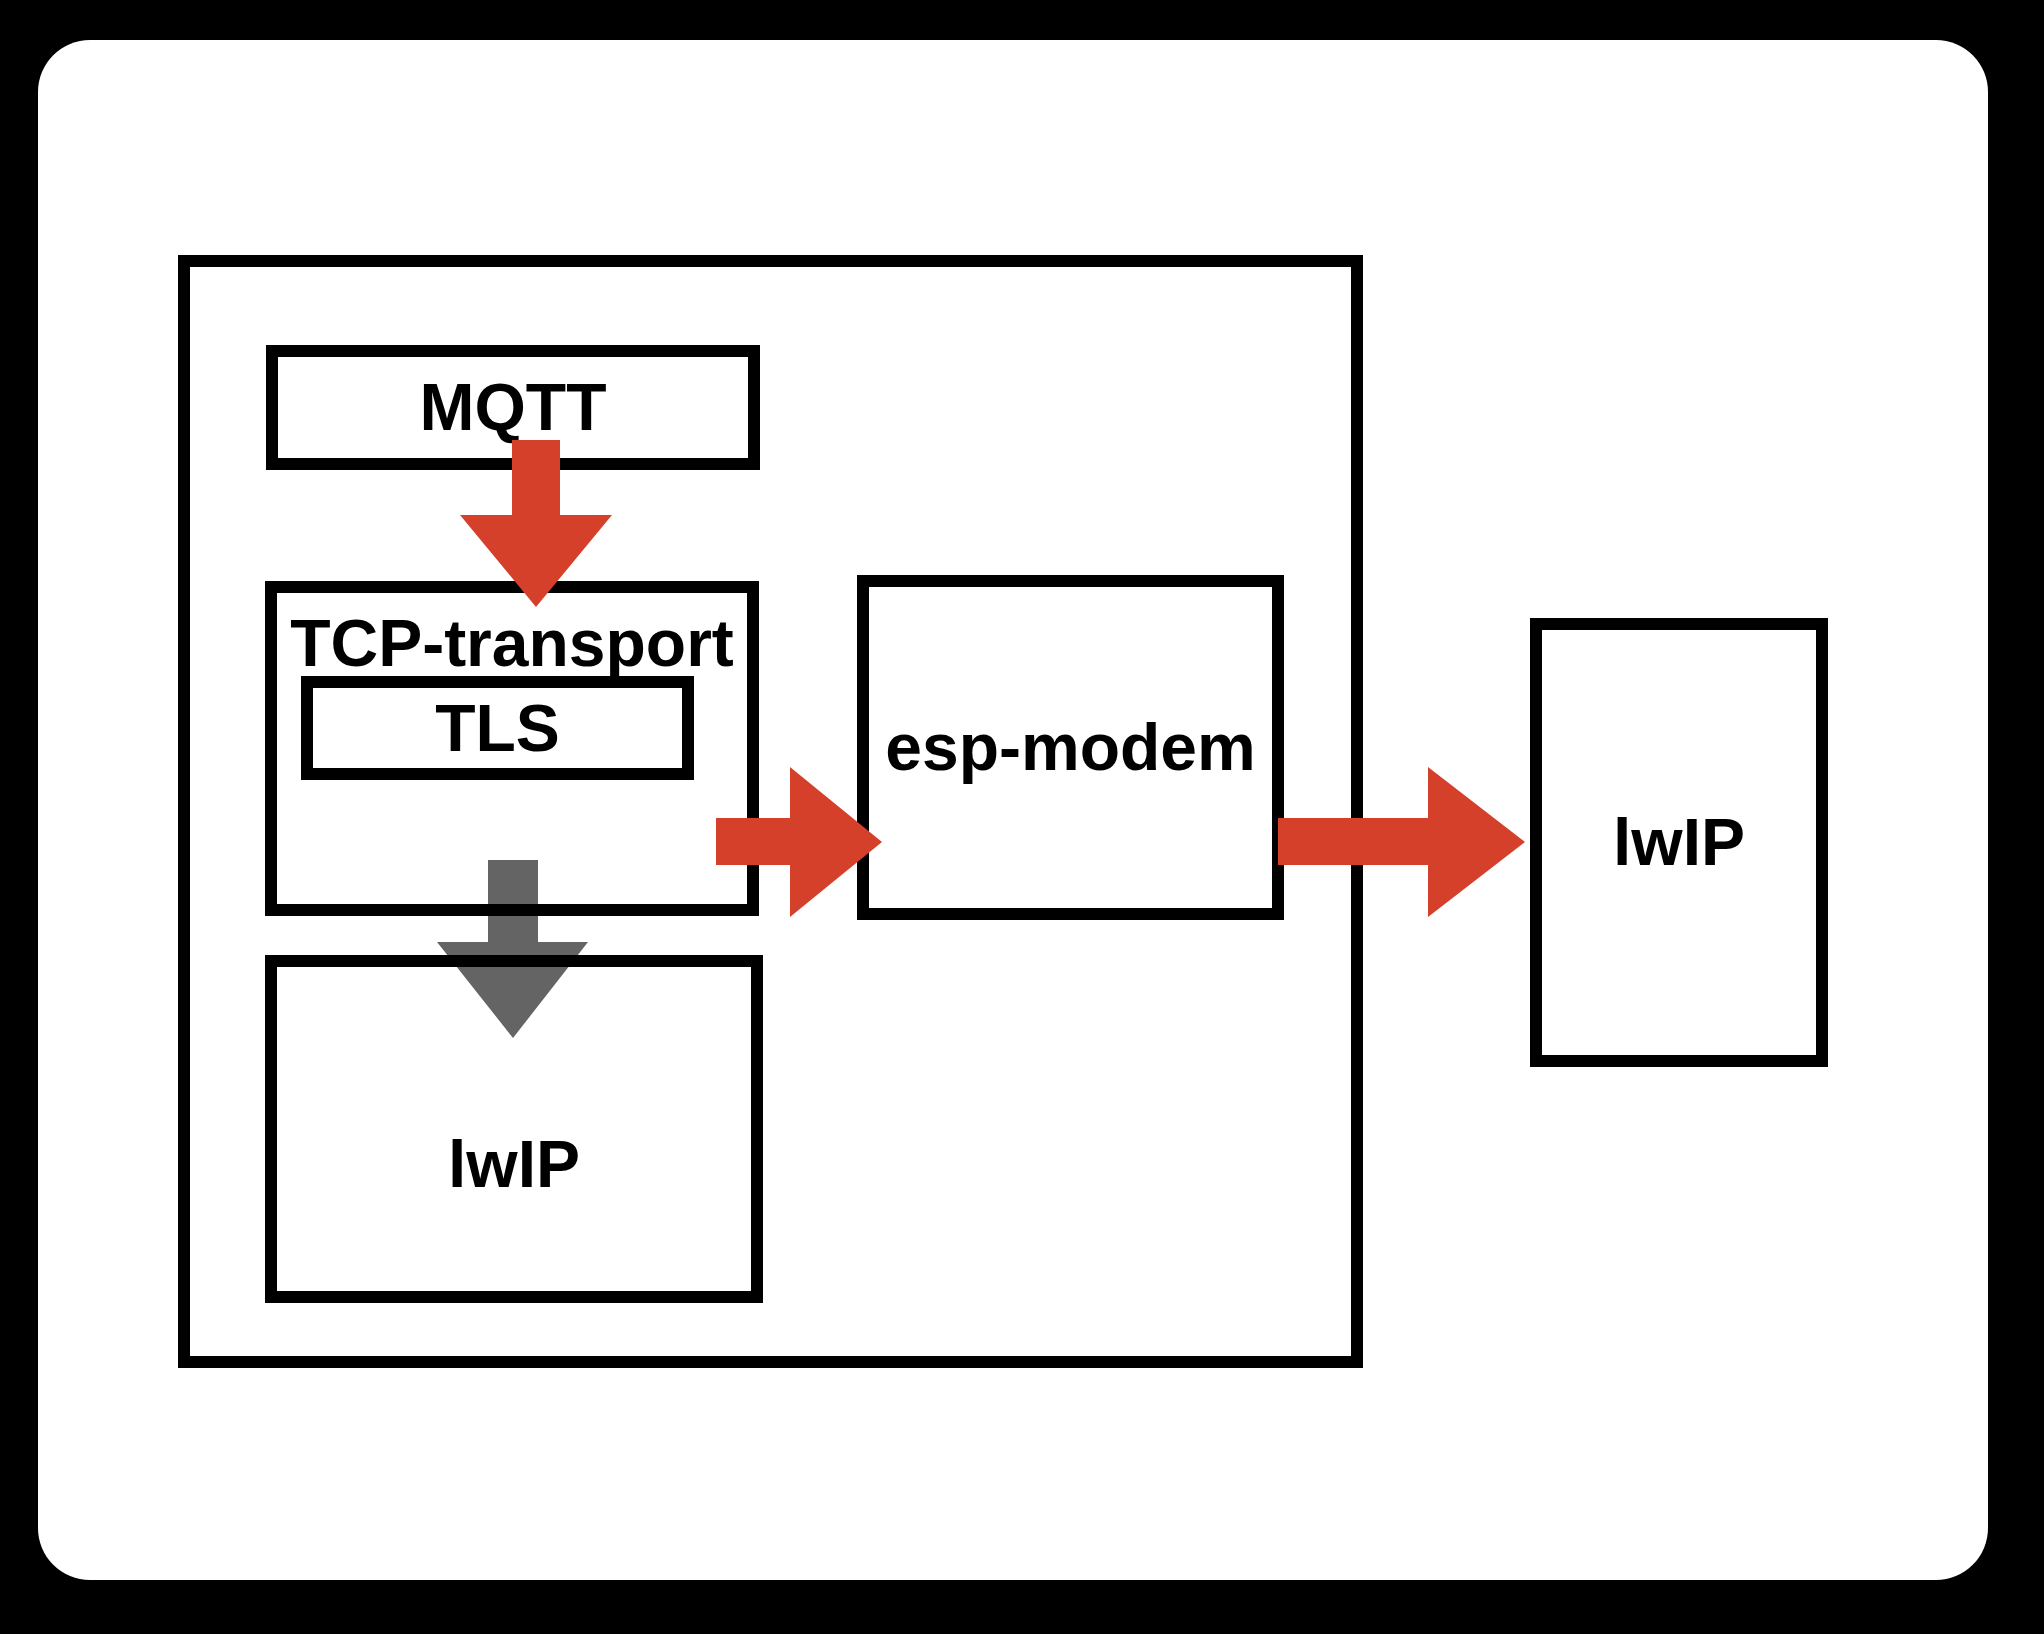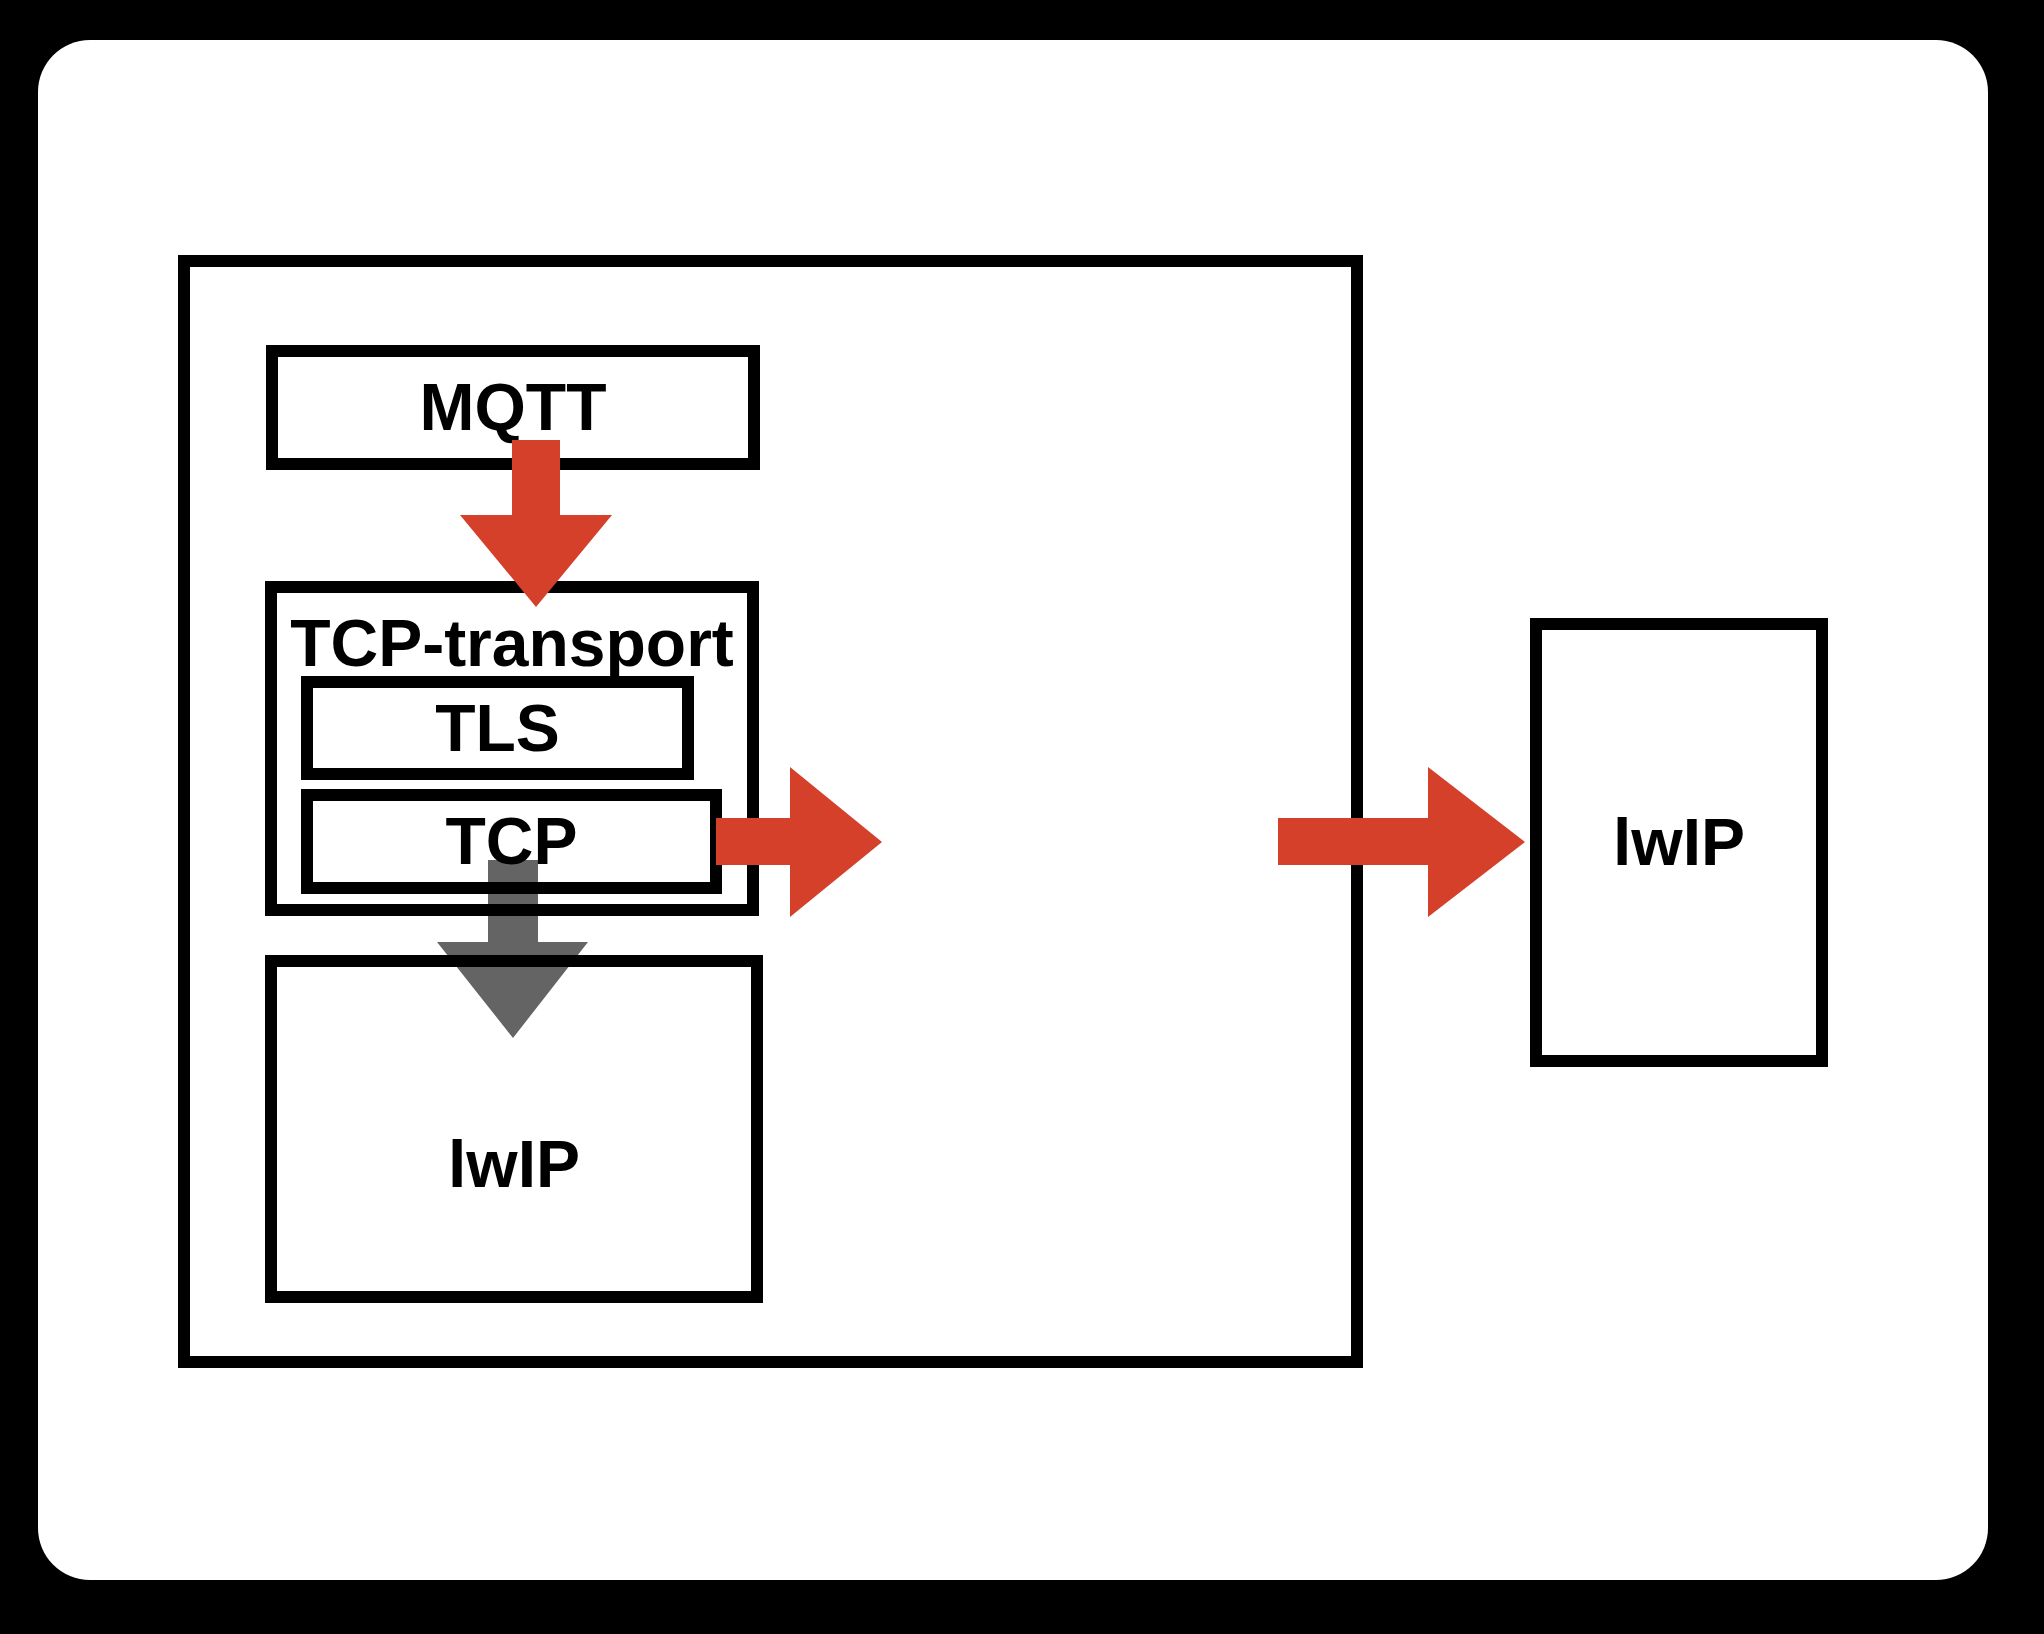--- a/index.html
+++ b/index.html
@@ -82,28 +82,28 @@
   </div>
 
   <div class="box tcp-transport-box">
     <span class="label">TCP-transport</span>
   </div>
 
   <div class="box tls-box">
     <span class="label">TLS</span>
   </div>
 
-  <div class="box tcp-box">
-    <span class="label">TCP</span>
-  </div>
 
   <div class="box lwip-box">
     <span class="label">lwIP</span>
   </div>
 
+  <div class="box esp-modem-box">
+    <span class="label">esp-modem</span>
+  </div>
 
   <div class="box modem-box">
     <span class="label">lwIP</span>
   </div>
 
   <svg class="svg-layer layer-over" viewBox="0 0 2044 1634" xmlns="http://www.w3.org/2000/svg">
       <polygon points="512,440 560,440 560,515 612,515 536,607 460,515 512,515" fill="#D5402B"></polygon>
       <polygon points="716,818 790,818 790,767 882,842 790,917 790,865 716,865" fill="#D5402B"></polygon>
       <polygon points="1278,818 1428,818 1428,767 1525,842 1428,917 1428,865 1278,865" fill="#D5402B"></polygon>
     </svg>

